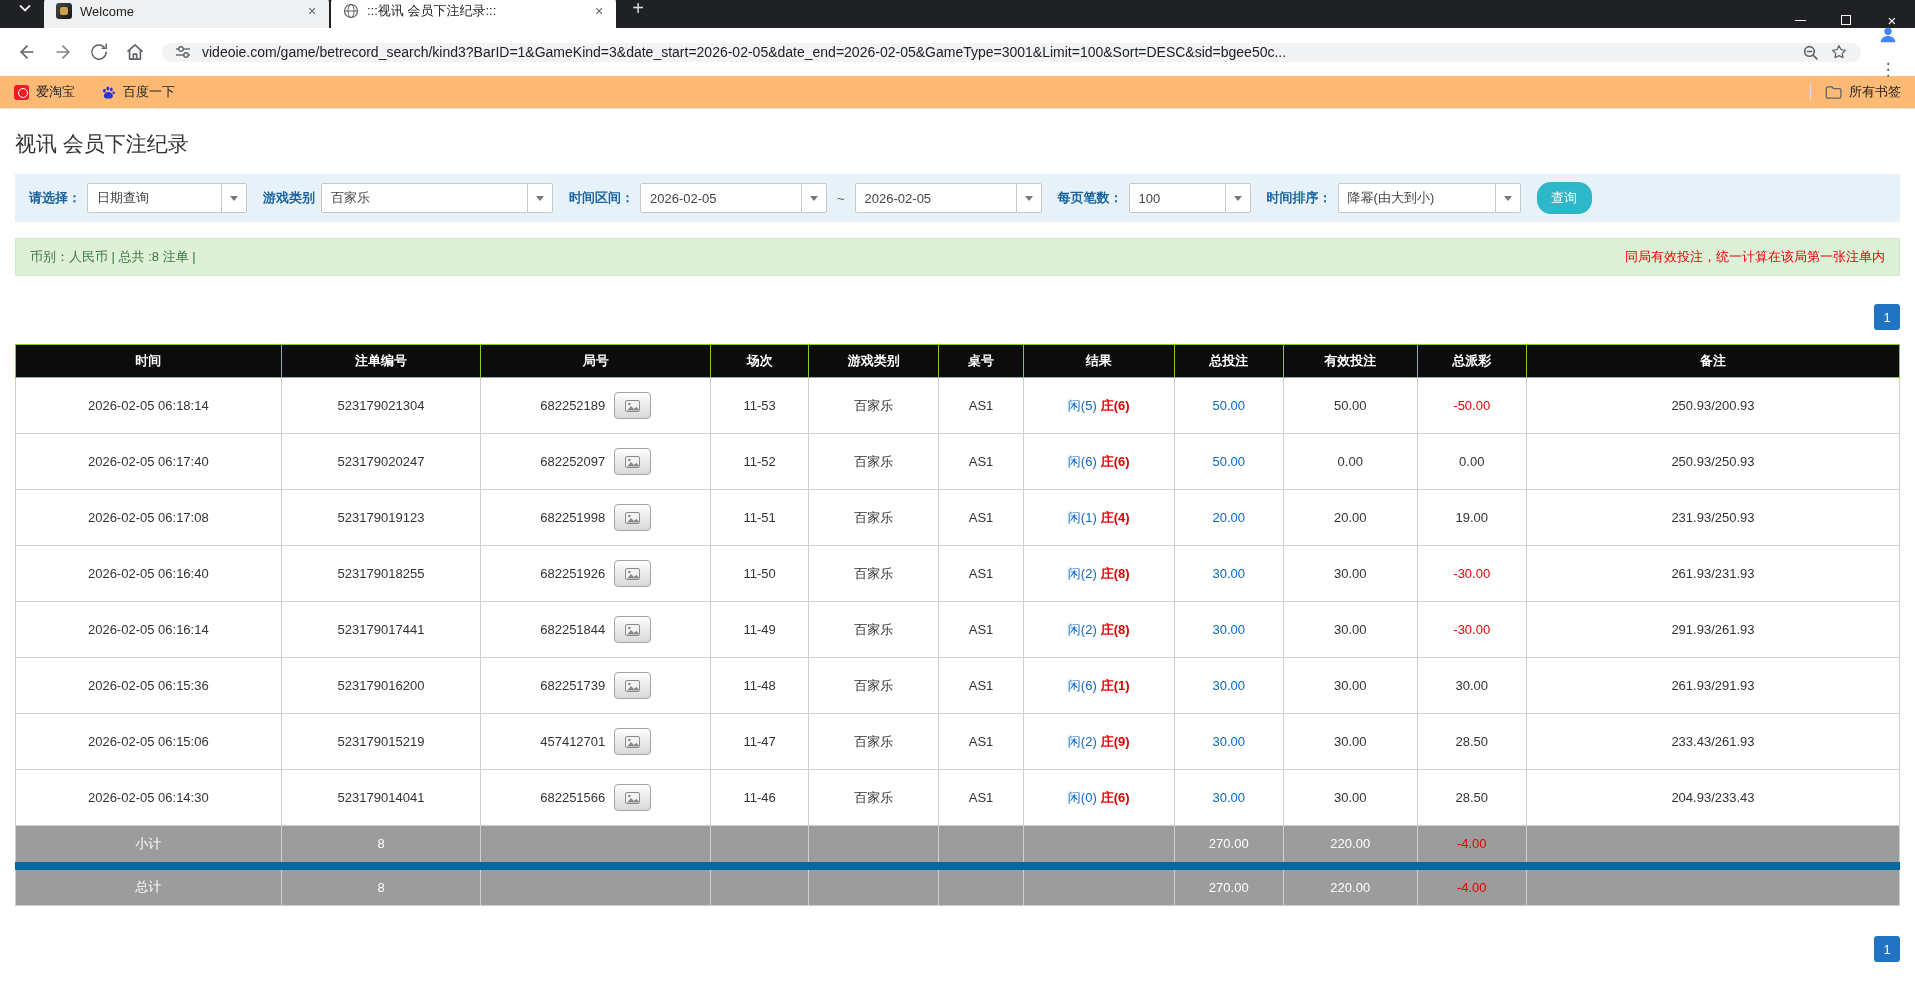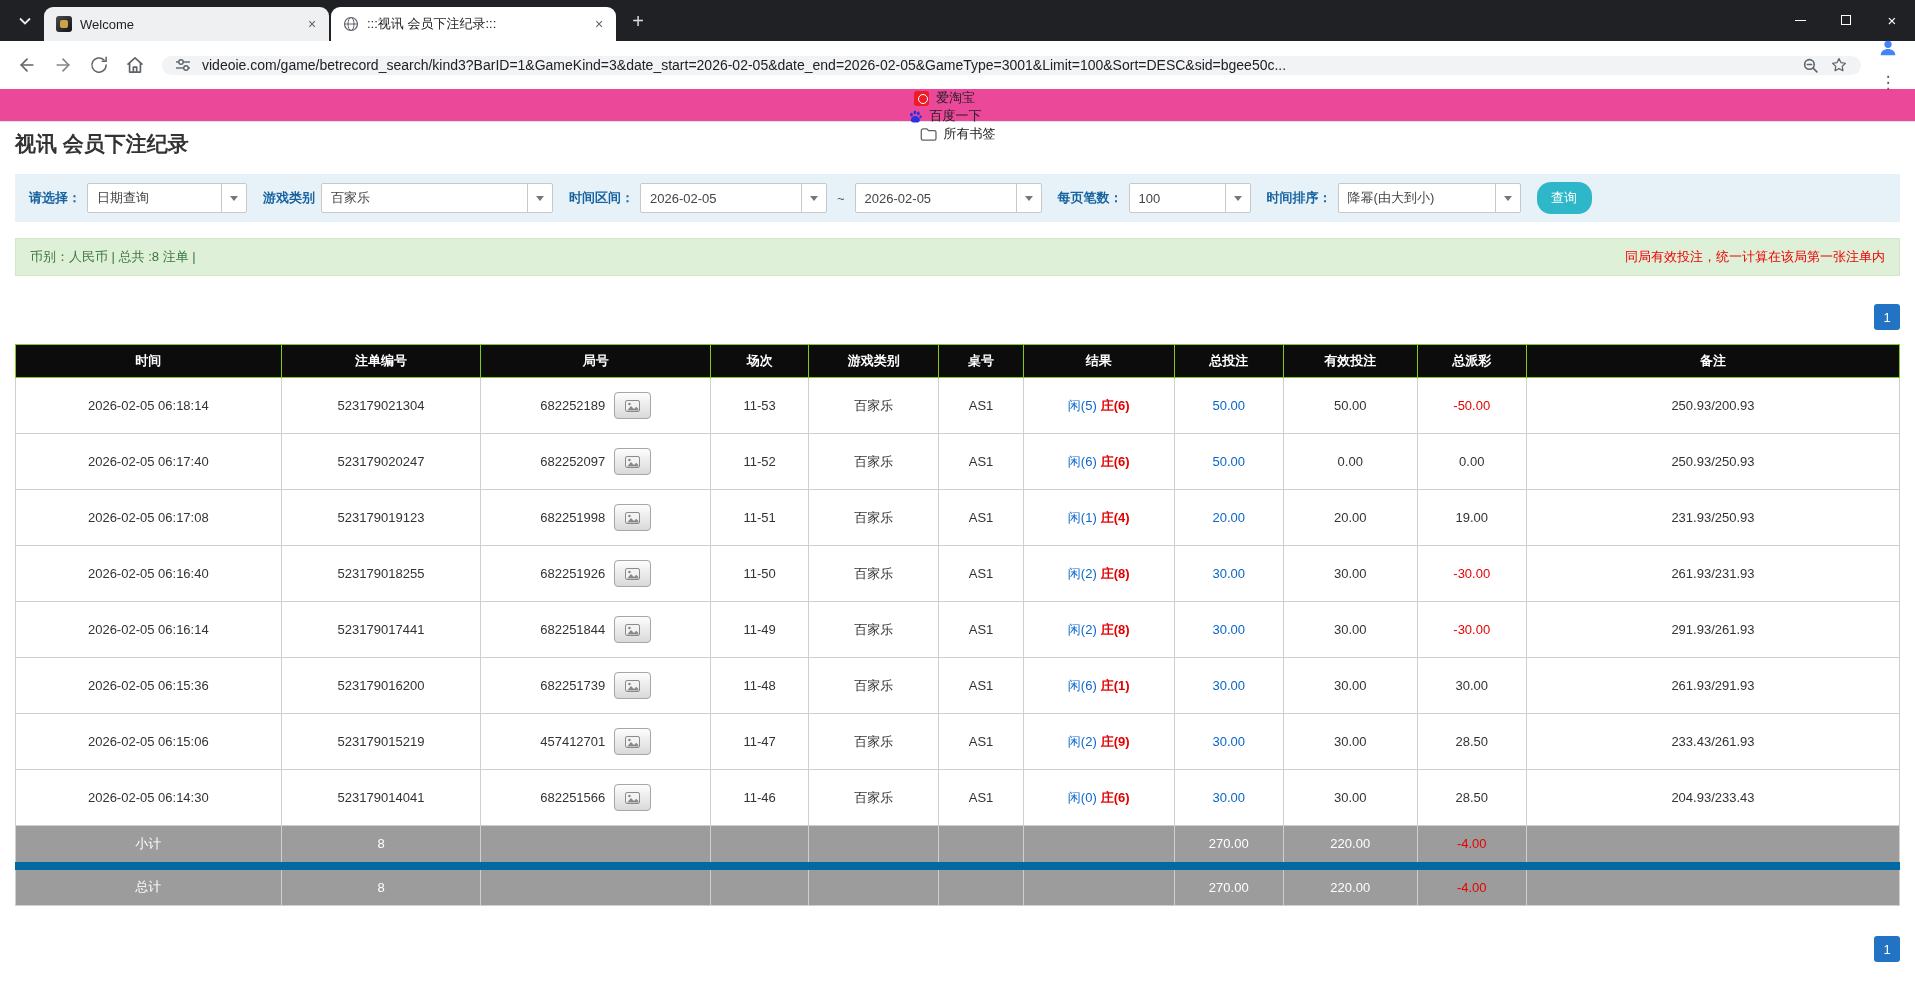--- a/index.html
+++ b/index.html
@@ -1,19 +1,19 @@
 <!DOCTYPE html>
 <html><head>
 <meta charset="utf-8">
 <style>
   * { margin:0; padding:0; box-sizing:border-box; }
   body { width:1915px; height:1000px; font-family:"Liberation Sans","DejaVu Sans",sans-serif; background:#fff; overflow:hidden; }
 
   
-  .titlebar { height:41px; background:#202124; display:flex; align-items:flex-end; }
+  .titlebar { height:28px; background:#202124; display:flex; align-items:flex-end; }
   .tab-search-btn { width:30px; height:30px; margin:0 4px 5px 10px; border-radius:50%; display:flex; align-items:center; justify-content:center; cursor:pointer; }
   .tab { width:285px; height:34px; border-radius:9px 9px 0 0; display:flex; align-items:center; padding:0 8px 0 12px; gap:8px; cursor:pointer; min-width:0; }
   .tab.active { background:#ffffff; }
   .tab.inactive { background:#eef0f2; margin-right:2px; }
   .tab-favicon { width:16px; height:16px; border-radius:3px; flex:none; display:flex; align-items:center; justify-content:center; }
   .fav-welcome { background:linear-gradient(135deg,#4a4a4a,#141414); position:relative; }
   .fav-welcome::after { content:""; position:absolute; left:4px; top:4px; width:8px; height:8px; border-radius:2px; background:#c9a24b; }
   .tab-title { flex:1; font-size:13px; color:#1f1f1f; white-space:nowrap; overflow:hidden; text-overflow:ellipsis; }
   .tab-close { width:18px; height:18px; border-radius:50%; display:flex; align-items:center; justify-content:center; font-size:14px; color:#5f6368; cursor:pointer; flex:none; }
   .new-tab-btn { width:28px; height:28px; margin:0 0 6px 8px; display:flex; align-items:center; justify-content:center; color:#dadce0; font-size:20px; border-radius:50%; cursor:pointer; }
@@ -24,31 +24,31 @@
   .glyph-max { width:10px; height:10px; border:1px solid #fff; }
   .glyph-close { color:#fff; font-size:15px; line-height:1; }
 
   .toolbar { height:48px; background:#fff; display:flex; align-items:center; padding:0 10px; gap:2px; }
   .nav-btn { width:34px; height:34px; border-radius:50%; display:flex; align-items:center; justify-content:center; cursor:pointer; flex:none; }
   .dots { color:#5f6368; font-size:17px; }
   .omnibox { flex:1; height:19px; margin:0 8px; background:#f1f3f4; border-radius:17px; display:flex; align-items:center; padding:0 13px; gap:11px; min-width:0; cursor:text; }
   .omnibox .url { flex:1; font-size:14px; color:#202124; white-space:nowrap; overflow:hidden; }
   .omnibox .obx-ico { display:flex; align-items:center; flex:none; cursor:pointer; }
 
-  .bookmarks-bar { height:33px; background:#ec4899; border-bottom:1px solid #e4e4e4; display:flex; align-items:center; padding:0 14px;flex-direction:column; }
+  .bookmarks-bar { height:33px; background:#fdba74; border-bottom:1px solid #e4e4e4; display:flex; align-items:center; padding:0 14px; }
   .bm-item { display:flex; align-items:center; gap:7px; margin-right:26px; cursor:pointer; }
   .bm-label { font-size:13px; color:#202124; white-space:nowrap; }
   .bm-ico-taobao { width:15px; height:15px; border-radius:3px; background:#ec1c24; position:relative; flex:none; }
   .bm-ico-taobao::after { content:""; position:absolute; left:3.5px; top:3.5px; width:8px; height:8px; border:1.5px solid #fff; border-radius:50%; }
   .bm-spacer { flex:1; }
   .bm-divider { width:1px; height:18px; background:#dcdcdc; margin-right:14px; }
 
   
   .page { padding:0 15px; }
-  .page-title { margin-top:8px; font-size:21px; color:#333; font-weight:700; }
+  .page-title { margin-top:21px; font-size:21px; color:#333; font-weight:400; }
 
   .filter-bar { margin-top:16px; height:48px; background:#e6f2f8; display:flex; align-items:center; padding:0 14px; }
   .f-label { font-size:13px; font-weight:bold; color:#17629f; margin-right:6px; white-space:nowrap; }
   .combo { height:30px; background:#fff; border:1px solid #c8c8c8; border-radius:2px; display:flex; align-items:stretch; margin-right:16px; cursor:pointer; flex:none; }
   .combo .val { display:flex; align-items:center; padding:0 9px; font-size:13px; color:#444; flex:1; white-space:nowrap; overflow:hidden; }
   .combo .arr { width:25px; border-left:1px solid #c8c8c8; display:flex; align-items:center; justify-content:center; flex:none; }
   .tri { width:0; height:0; border-left:4px solid transparent; border-right:4px solid transparent; border-top:5px solid #777; }
   .tilde { font-size:13px; color:#555; margin:0 10px 0 -6px; }
   .search-btn { width:55px; height:32px; background:#2eb6c9; color:#fff; border:none; border-radius:14px; font-size:13px; cursor:pointer; font-family:inherit; }
 

